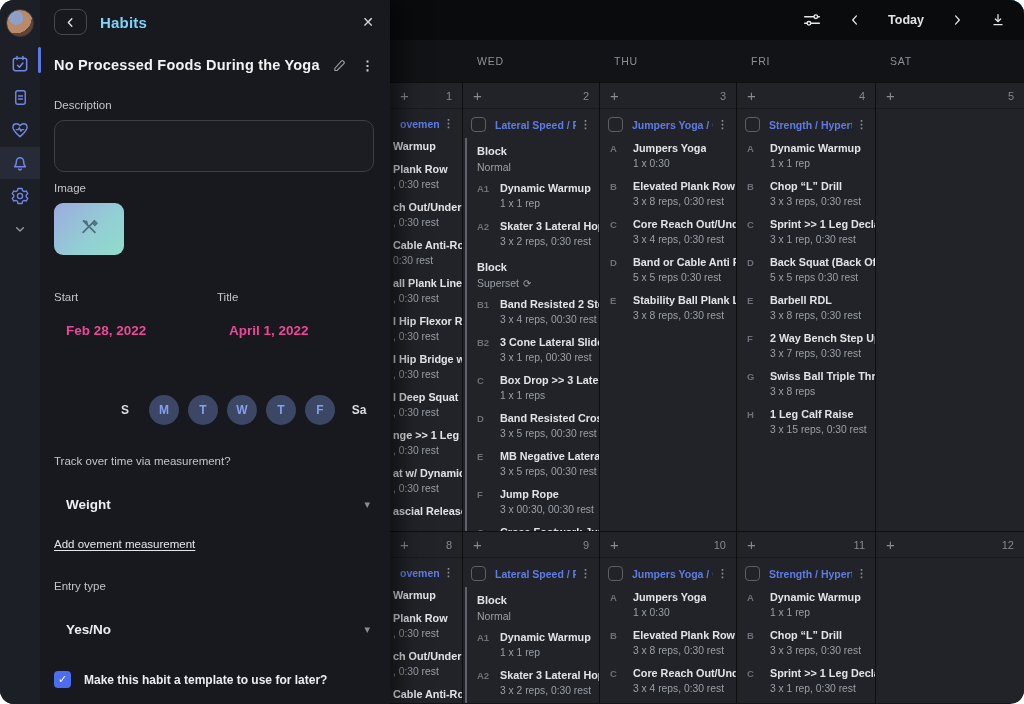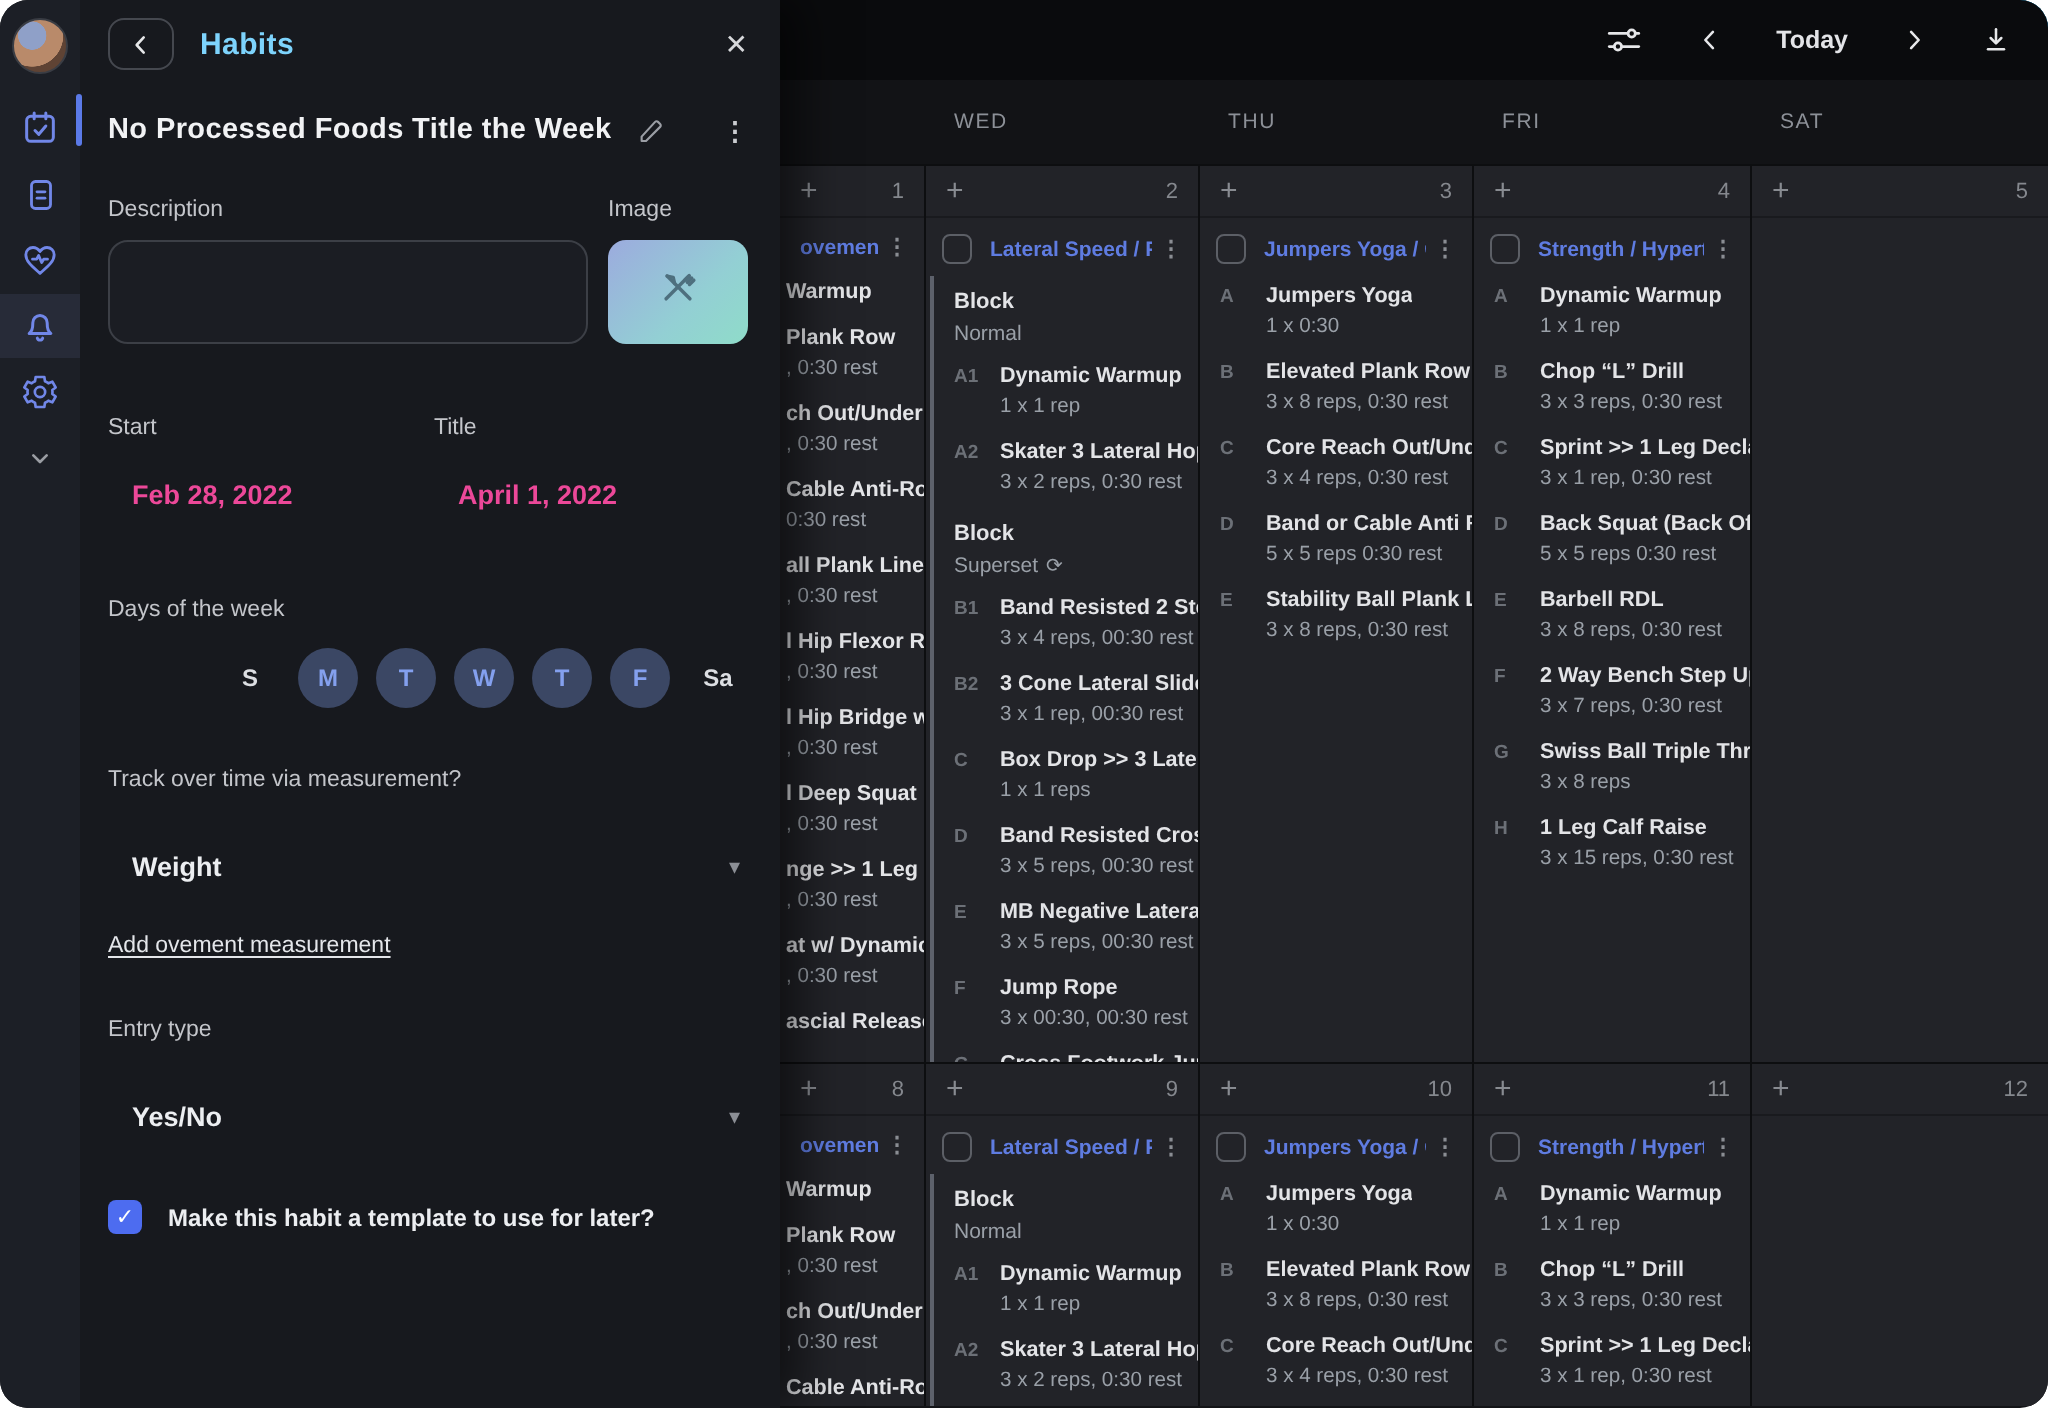--- a/index.html
+++ b/index.html
@@ -19,21 +19,21 @@
   
   .panel{position:absolute;left:40px;top:0;width:350px;height:704px;background:#17191e;z-index:3;box-shadow:10px 0 22px rgba(0,0,0,.55);color:#e8e9ec;}
   .panel-header{display:flex;align-items:center;padding:9px 16px 0 14px;}
   .back-btn{width:33px;height:26px;border:1.5px solid #45484f;border-radius:8px;background:transparent;display:flex;align-items:center;justify-content:center;cursor:pointer;padding:0;}
   .panel-title{font-size:15px;font-weight:700;color:#7dd3fc;margin-left:13px;letter-spacing:.2px;}
   .close-x{margin-left:auto;color:#d7d8db;font-size:14px;cursor:pointer;line-height:1;}
   .habit-title-row{display:flex;align-items:center;padding:22px 16px 0 14px;}
   .habit-title{font-size:14.5px;font-weight:700;color:#f1f2f4;letter-spacing:.2px;}
   .pencil{margin-left:12px;display:flex;}
   .kebab{margin-left:auto;color:#caccd0;font-size:13px;font-weight:700;letter-spacing:0;cursor:pointer;}
-  .fields-row{display:flex;padding:26px 16px 0 14px;gap:10px;}
+  .fields-row{display:flex;padding:26px 16px 0 14px;gap:10px;flex-direction:column;}
   .desc-col{flex:1;}
   .field-label{font-size:11.5px;color:#c3c5ca;margin-bottom:9px;}
   .desc-box{height:52px;border:1px solid #3c3f46;border-radius:10px;background:#1b1d23;width:100%;}
   .img-col{width:70px;}
   .img-tile{width:70px;height:52px;border-radius:9px;background:linear-gradient(135deg,#9cabde 0%,#93cfd4 60%,#8fdcc9 100%);display:flex;align-items:center;justify-content:center;cursor:pointer;}
   .dates-row{display:grid;grid-template-columns:163px 1fr;padding:36px 16px 0 14px;}
   .date-label{font-size:11.5px;color:#c3c5ca;}
   .date-value{font-size:13.5px;color:#ec4899;font-weight:600;margin-top:20px;padding-left:12px;}
   .days-section{padding:44px 16px 0 14px;}
   .days-label{font-size:11.5px;color:#c3c5ca;}
@@ -587,21 +587,21 @@
       <button class="back-btn">
         <svg width="13" height="13" viewBox="0 0 24 24" fill="none" stroke="#e6e7e9" stroke-width="2.4" stroke-linecap="round" stroke-linejoin="round">
             <polyline points="14.5,5 8,12 14.5,19"></polyline>
           </svg>
       </button>
       <span class="panel-title">Habits</span>
       <span class="close-x">✕</span>
     </div>
 
     <div class="habit-title-row">
-      <span class="habit-title">No Processed Foods Title the Week</span>
+      <span class="habit-title">No Processed Foods During the Yoga</span>
       <span class="pencil">
         <svg width="15" height="15" viewBox="0 0 24 24" fill="none" stroke="#9b9ea5" stroke-width="1.7" stroke-linecap="round" stroke-linejoin="round">
             <path d="M4.5 16.5V20h3.5L19.3 8.7a1.6 1.6 0 0 0 0-2.3l-1.7-1.7a1.6 1.6 0 0 0-2.3 0z"></path>
           </svg>
       </span>
       <span class="kebab">⋮</span>
     </div>
 
     <div class="fields-row">
       <div class="desc-col">
@@ -630,21 +630,20 @@
         <div class="date-label">Start</div>
         <div class="date-value">Feb 28, 2022</div>
       </div>
       <div>
         <div class="date-label">Title</div>
         <div class="date-value">April 1, 2022</div>
       </div>
     </div>
 
     <div class="days-section">
-      <div class="days-label">Days of the week</div>
       <div class="days-row" id="daysRow">
           <span class="day-circle">S</span>
           <span class="day-circle sel">M</span>
           <span class="day-circle sel">T</span>
           <span class="day-circle sel">W</span>
           <span class="day-circle sel">T</span>
           <span class="day-circle sel">F</span>
           <span class="day-circle">Sa</span>
         </div>
     </div>

